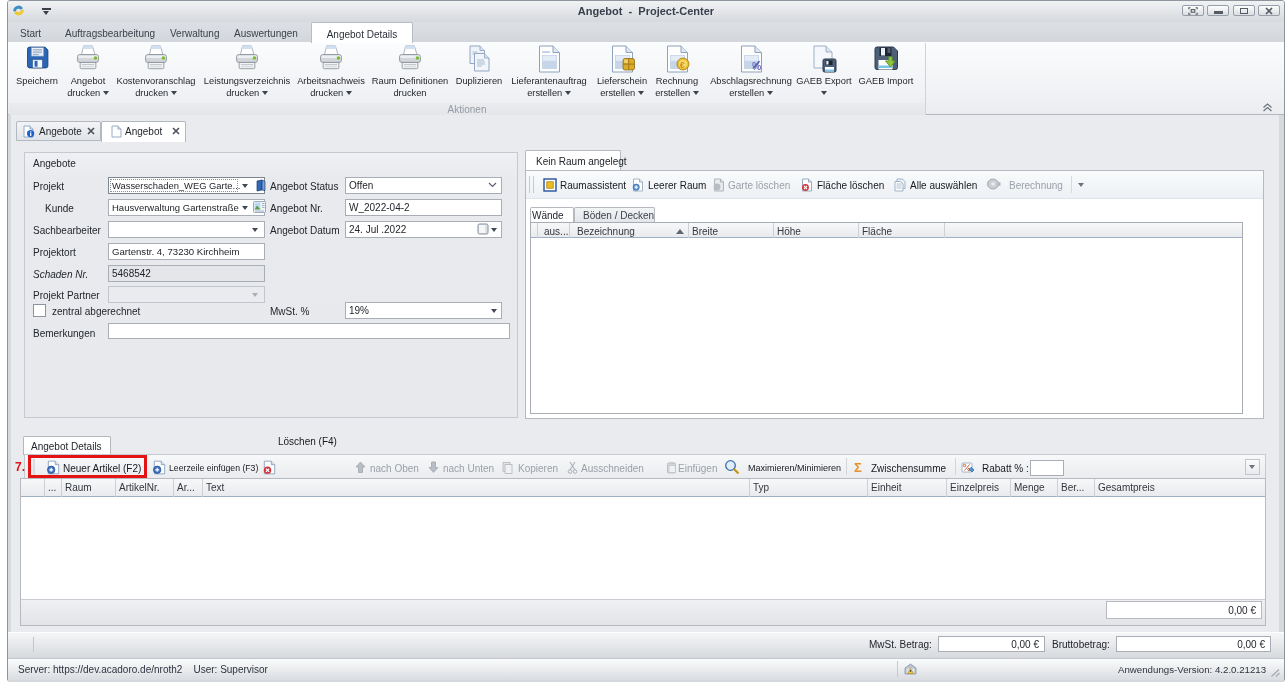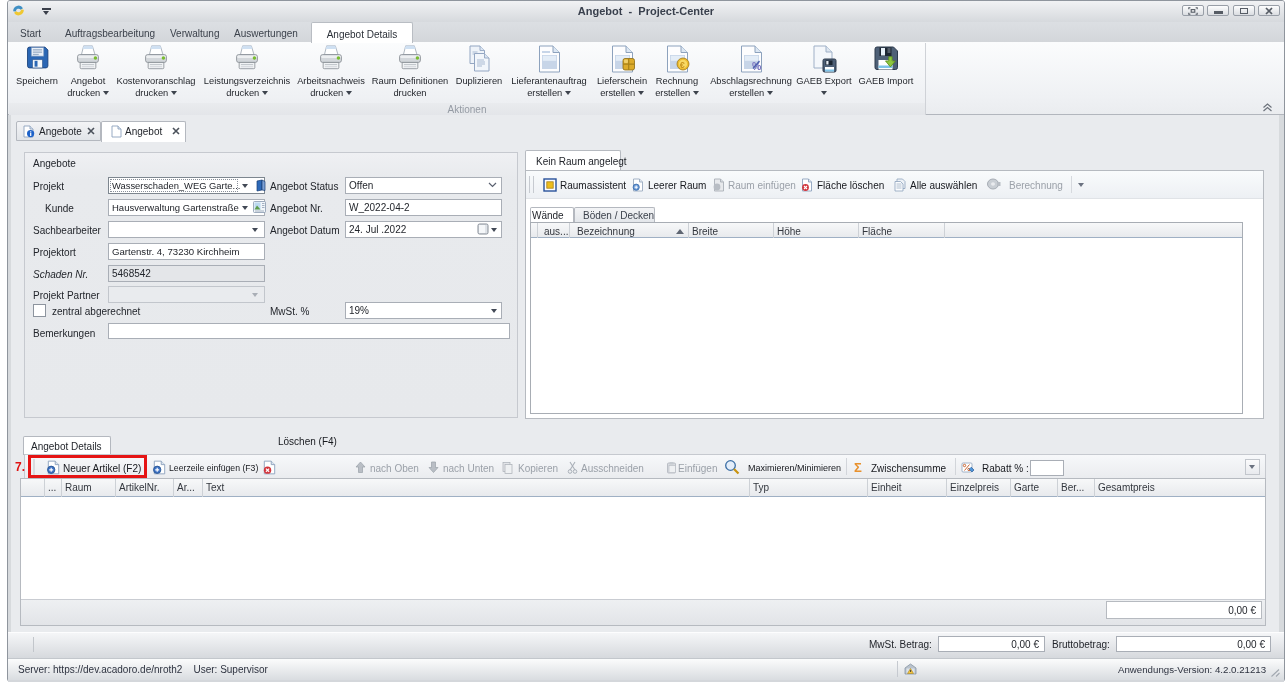--- a/index.html
+++ b/index.html
@@ -326,21 +326,21 @@
     <path d="M8.5 1 l0 3 3 0" fill="#dde6f0" stroke="#9aaabf" stroke-width="0.9"></path>
     <circle cx="5.2" cy="9.2" r="3.1" fill="#6b9bd8" stroke="#3668a8" stroke-width="0.8"></circle>
     <path d="M5.2 7.6 v3.2 M3.6 9.2 h3.2" stroke="#fff" stroke-width="1"></path>
   </svg>
 <div class="a" style="left:648px;top:180px;color:#17191e;">Leerer Raum</div>
 <svg class="a" style="left:712px;top:178px" width="14" height="14" viewBox="0 0 14 14">
     <path d="M2.5 1 h6 l3 3 v9 h-9 Z" fill="#e7e9ec" stroke="#aab0b8" stroke-width="0.9"></path>
     <path d="M8.5 1 l0 3 3 0" fill="#d7dbe0" stroke="#aab0b8" stroke-width="0.9"></path>
     <circle cx="5" cy="9" r="3.4" fill="#b8bdc4"></circle>
   </svg>
-<div class="a disab" style="left:728px;top:180px;">Raum einfügen</div>
+<div class="a disab" style="left:728px;top:180px;">Garte löschen</div>
 <svg class="a" style="left:800px;top:178px" width="14" height="14" viewBox="0 0 14 14">
     <path d="M2.5 1 h6 l3 3 v9 h-9 Z" fill="#fff" stroke="#8da2bd" stroke-width="0.9"></path>
     <path d="M8.5 1 l0 3 3 0" fill="#dde6f0" stroke="#8da2bd" stroke-width="0.9"></path>
     <circle cx="5.5" cy="9.5" r="3.4" fill="#d2353c"></circle>
     <path d="M4 8 l3 3 M7 8 l-3 3" stroke="#fff" stroke-width="1.1"></path>
   </svg>
 <div class="a" style="left:817px;top:180px;color:#17191e;">Fläche löschen</div>
 <svg class="a" style="left:893px;top:178px" width="14" height="14" viewBox="0 0 14 14">
     <path d="M4 1 h5.5 l2.5 2.5 v7 h-8 Z" fill="#eef2f7" stroke="#8da2bd" stroke-width="0.8"></path>
     <path d="M2 3.5 h5.5 l2.5 2.5 v7 h-8 Z" fill="#fbfcfe" stroke="#8da2bd" stroke-width="0.8"></path>
@@ -450,21 +450,21 @@
 <div class="b" style="left:20px;top:478px;width:1246px;height:148px;border:1px solid #b6bac0;background:#fff;"></div>
 <div class="b" style="left:21px;top:479px;width:1244px;height:18px;background:linear-gradient(#f7f8f9,#e8eaed);border-bottom:1px solid #9fb0c4;"></div>
 <div class="a" style="left:48px;top:482px;color:#33373e;">...</div>
 <div class="a" style="left:65px;top:482px;color:#33373e;">Raum</div>
 <div class="a" style="left:119px;top:482px;color:#33373e;">ArtikelNr.</div>
 <div class="a" style="left:177px;top:482px;color:#33373e;">Ar...</div>
 <div class="a" style="left:206px;top:482px;color:#33373e;">Text</div>
 <div class="a" style="left:753px;top:482px;color:#33373e;">Typ</div>
 <div class="a" style="left:871px;top:482px;color:#33373e;">Einheit</div>
 <div class="a" style="left:950px;top:482px;color:#33373e;">Einzelpreis</div>
-<div class="a" style="left:1014px;top:482px;color:#33373e;">Garte</div>
+<div class="a" style="left:1014px;top:482px;color:#33373e;">Menge</div>
 <div class="a" style="left:1061px;top:482px;color:#33373e;">Ber...</div>
 <div class="a" style="left:1098px;top:482px;color:#33373e;">Gesamtpreis</div>
 <div class="a" style="left:44px;top:479px;width:1px;height:18px;background:#cdd1d6;"></div>
 <div class="a" style="left:61px;top:479px;width:1px;height:18px;background:#cdd1d6;"></div>
 <div class="a" style="left:115px;top:479px;width:1px;height:18px;background:#cdd1d6;"></div>
 <div class="a" style="left:173px;top:479px;width:1px;height:18px;background:#cdd1d6;"></div>
 <div class="a" style="left:202px;top:479px;width:1px;height:18px;background:#cdd1d6;"></div>
 <div class="a" style="left:749px;top:479px;width:1px;height:18px;background:#cdd1d6;"></div>
 <div class="a" style="left:867px;top:479px;width:1px;height:18px;background:#cdd1d6;"></div>
 <div class="a" style="left:946px;top:479px;width:1px;height:18px;background:#cdd1d6;"></div>

